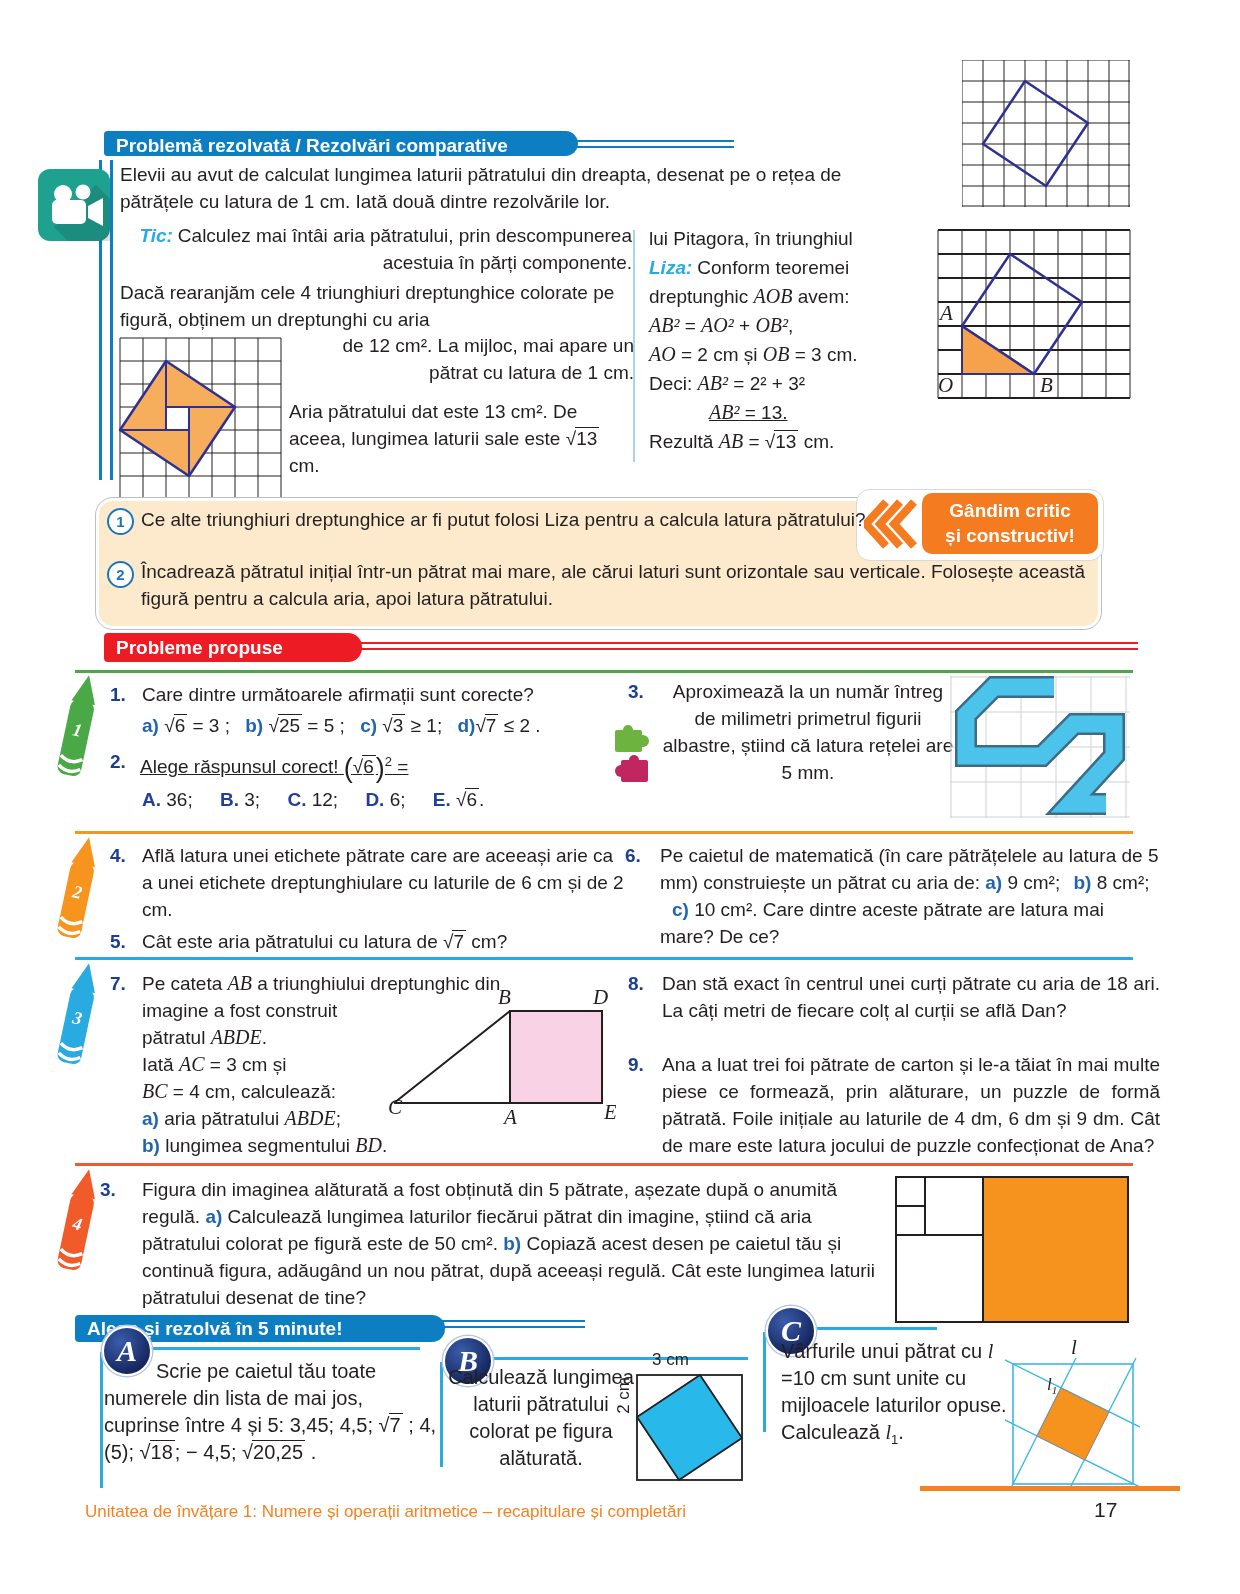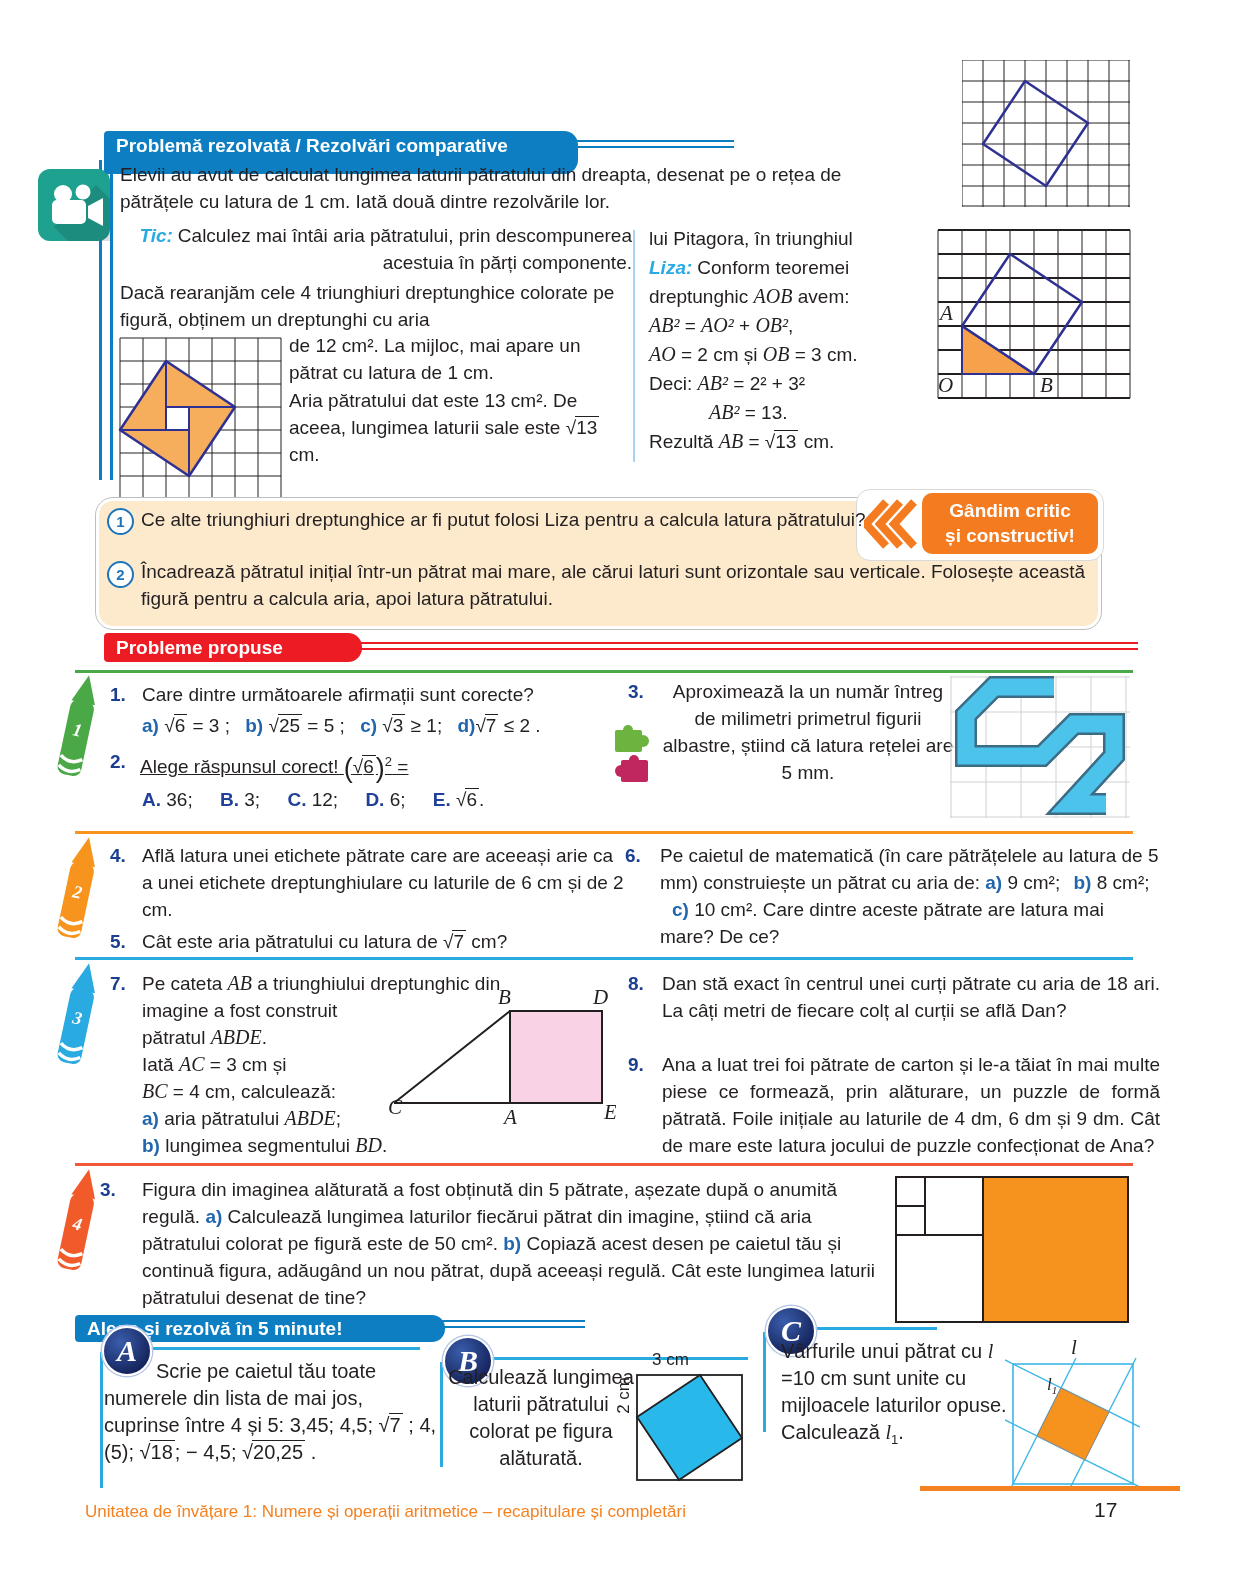--- a/index.html
+++ b/index.html
@@ -43,56 +43,56 @@
     <svg width="72" height="72" viewBox="0 0 72 72">
       <rect width="72" height="72" rx="12" fill="#1fa190"></rect>
       <polygon points="16,58 58,16 72,30 72,72 30,72" fill="rgba(0,0,0,0.13)"></polygon>
       <circle cx="25" cy="25" r="9" fill="#fff"></circle>
       <circle cx="45" cy="23" r="7.5" fill="#fff"></circle>
       <rect x="14" y="31" width="34" height="24" rx="5" fill="#fff"></rect>
       <polygon points="50,37 65,29 65,57 50,49" fill="#fff"></polygon>
     </svg>
   </div>
 
-  <div class="abs pill" style="left:104px;top:131px;width:462px;height:43px;line-height:29px;background:#0e7ec2;border-radius:4px 14px 14px 4px;padding-left:12px;"><span>Problemă rezolvată / Rezolvări comparative</span></div>
+  <div class="abs pill" style="left:104px;top:131px;width:462px;height:25px;line-height:29px;background:#0e7ec2;border-radius:4px 14px 14px 4px;padding-left:12px;"><span>Problemă rezolvată / Rezolvări comparative</span></div>
   <div class="abs ext c-blue" style="left:566px;top:140px;width:168px;"></div>
 
   <div class="abs t" style="left:120px;top:161px;width:800px;">Elevii au avut de calculat lungimea laturii pătratului din dreapta, desenat pe o rețea de pătrățele cu latura de 1 cm. Iată două dintre rezolvările lor.</div>
 
   <div class="abs t" style="left:120px;top:222px;width:512px;text-align:right;">
     <span class="tname">Tic:</span><span>Calculez mai întâi aria pătratului, prin descompunerea acestuia în părți componente.</span>
   </div>
   <div class="abs t" style="left:120px;top:279px;width:512px;">Dacă rearanjăm cele 4 triunghiuri dreptunghice colorate pe figură, obținem un dreptunghi cu aria</div>
 
   <div class="abs" style="left:118px;top:336px;">
     <svg width="165" height="165" viewBox="-2 -2 165 165">
       <path d="M0,0H161 M0,23H161 M0,46H161 M0,69H161 M0,92H161 M0,115H161 M0,138H161 M0,161H161 M0,0V161 M23,0V161 M46,0V161 M69,0V161 M92,0V161 M115,0V161 M138,0V161 M161,0V161" stroke="#231f20" stroke-width="1" fill="none"></path>
       <polygon points="46,23 115,69 69,138 0,92" fill="#f6ae5d" stroke="#2e3192" stroke-width="2.5" stroke-linejoin="round"></polygon>
       <rect x="46" y="69" width="23" height="23" fill="#fff"></rect>
       <path d="M46,23V92 M46,69H115 M69,69V138 M0,92H69" stroke="#2e3192" stroke-width="2" fill="none"></path>
     </svg>
   </div>
 
   <div class="abs t" style="left:289px;top:332px;width:345px;">
-    <div style="margin-bottom:1px;">de 12 cm². La mijloc, mai apare un pătrat cu latura de 1 cm.</div>
+    <div style="margin-bottom:12px;text-align:right;">de 12 cm². La mijloc, mai apare un pătrat cu latura de 1 cm.</div>
     <div>
       <span>Aria pătratului dat este 13 cm². De aceea, lungimea laturii sale este </span><span class="sqrt"><span class="sg">√</span><span class="rd">13</span></span><span> cm.</span>
     </div>
   </div>
 
   <div class="abs" style="left:633px;top:230px;width:2px;height:232px;background:#a8d4ee;"></div>
 
   <div class="abs t" style="left:649px;top:224px;width:292px;line-height:29px;">
     <div>lui Pitagora, în triunghiul</div>
     <div><span class="tname">Liza:</span><span>Conform teoremei</span></div>
     <div><span>dreptunghic </span><span class="mvar">AOB</span><span> avem:</span></div>
     <div><span class="mvar">AB²</span><span> = </span><span class="mvar">AO²</span><span> + </span><span class="mvar">OB²</span><span>,</span></div>
     <div><span class="mvar">AO</span><span> = 2 cm și </span><span class="mvar">OB</span><span> = 3 cm.</span></div>
     <div><span>Deci: </span><span class="mvar">AB²</span><span> = 2² + 3²</span></div>
-    <div style="padding-left:60px;"><span class="mvar">AB²</span><span> = 13.</span></div>
+    <div style="padding-left:60px;text-decoration:underline;"><span class="mvar">AB²</span><span> = 13.</span></div>
     <div><span>Rezultă </span><span class="mvar">AB</span><span> = </span><span class="sqrt"><span class="sg">√</span><span class="rd">13</span></span><span> cm.</span></div>
   </div>
 
   <div class="abs" style="left:962px;top:60px;">
     <svg width="168" height="147" viewBox="0 0 168 147">
       <path d="M0,0H168 M0,21H168 M0,42H168 M0,63H168 M0,84H168 M0,105H168 M0,126H168 M0,146H168 M0,0V147 M21,0V147 M42,0V147 M63,0V147 M84,0V147 M105,0V147 M126,0V147 M147,0V147 M167,0V147" stroke="#231f20" stroke-width="1" fill="none"></path>
       <polygon points="63,21 126,63 84,126 21,84" fill="none" stroke="#2e3192" stroke-width="2.5" stroke-linejoin="round"></polygon>
     </svg>
   </div>
 

